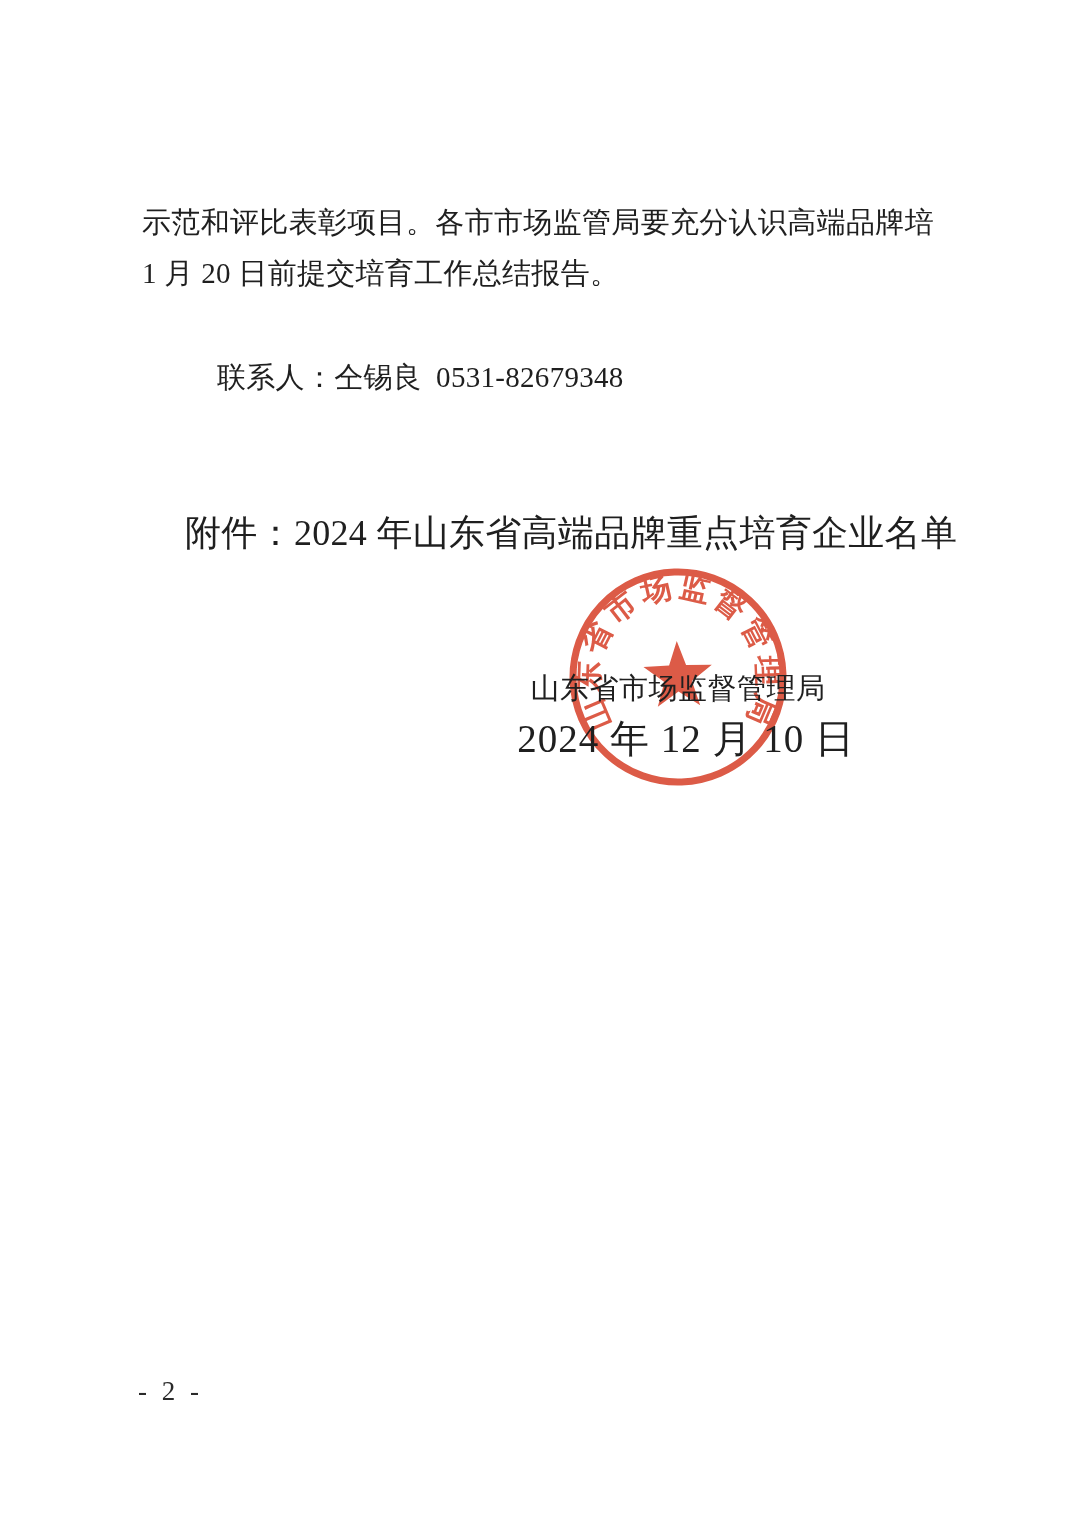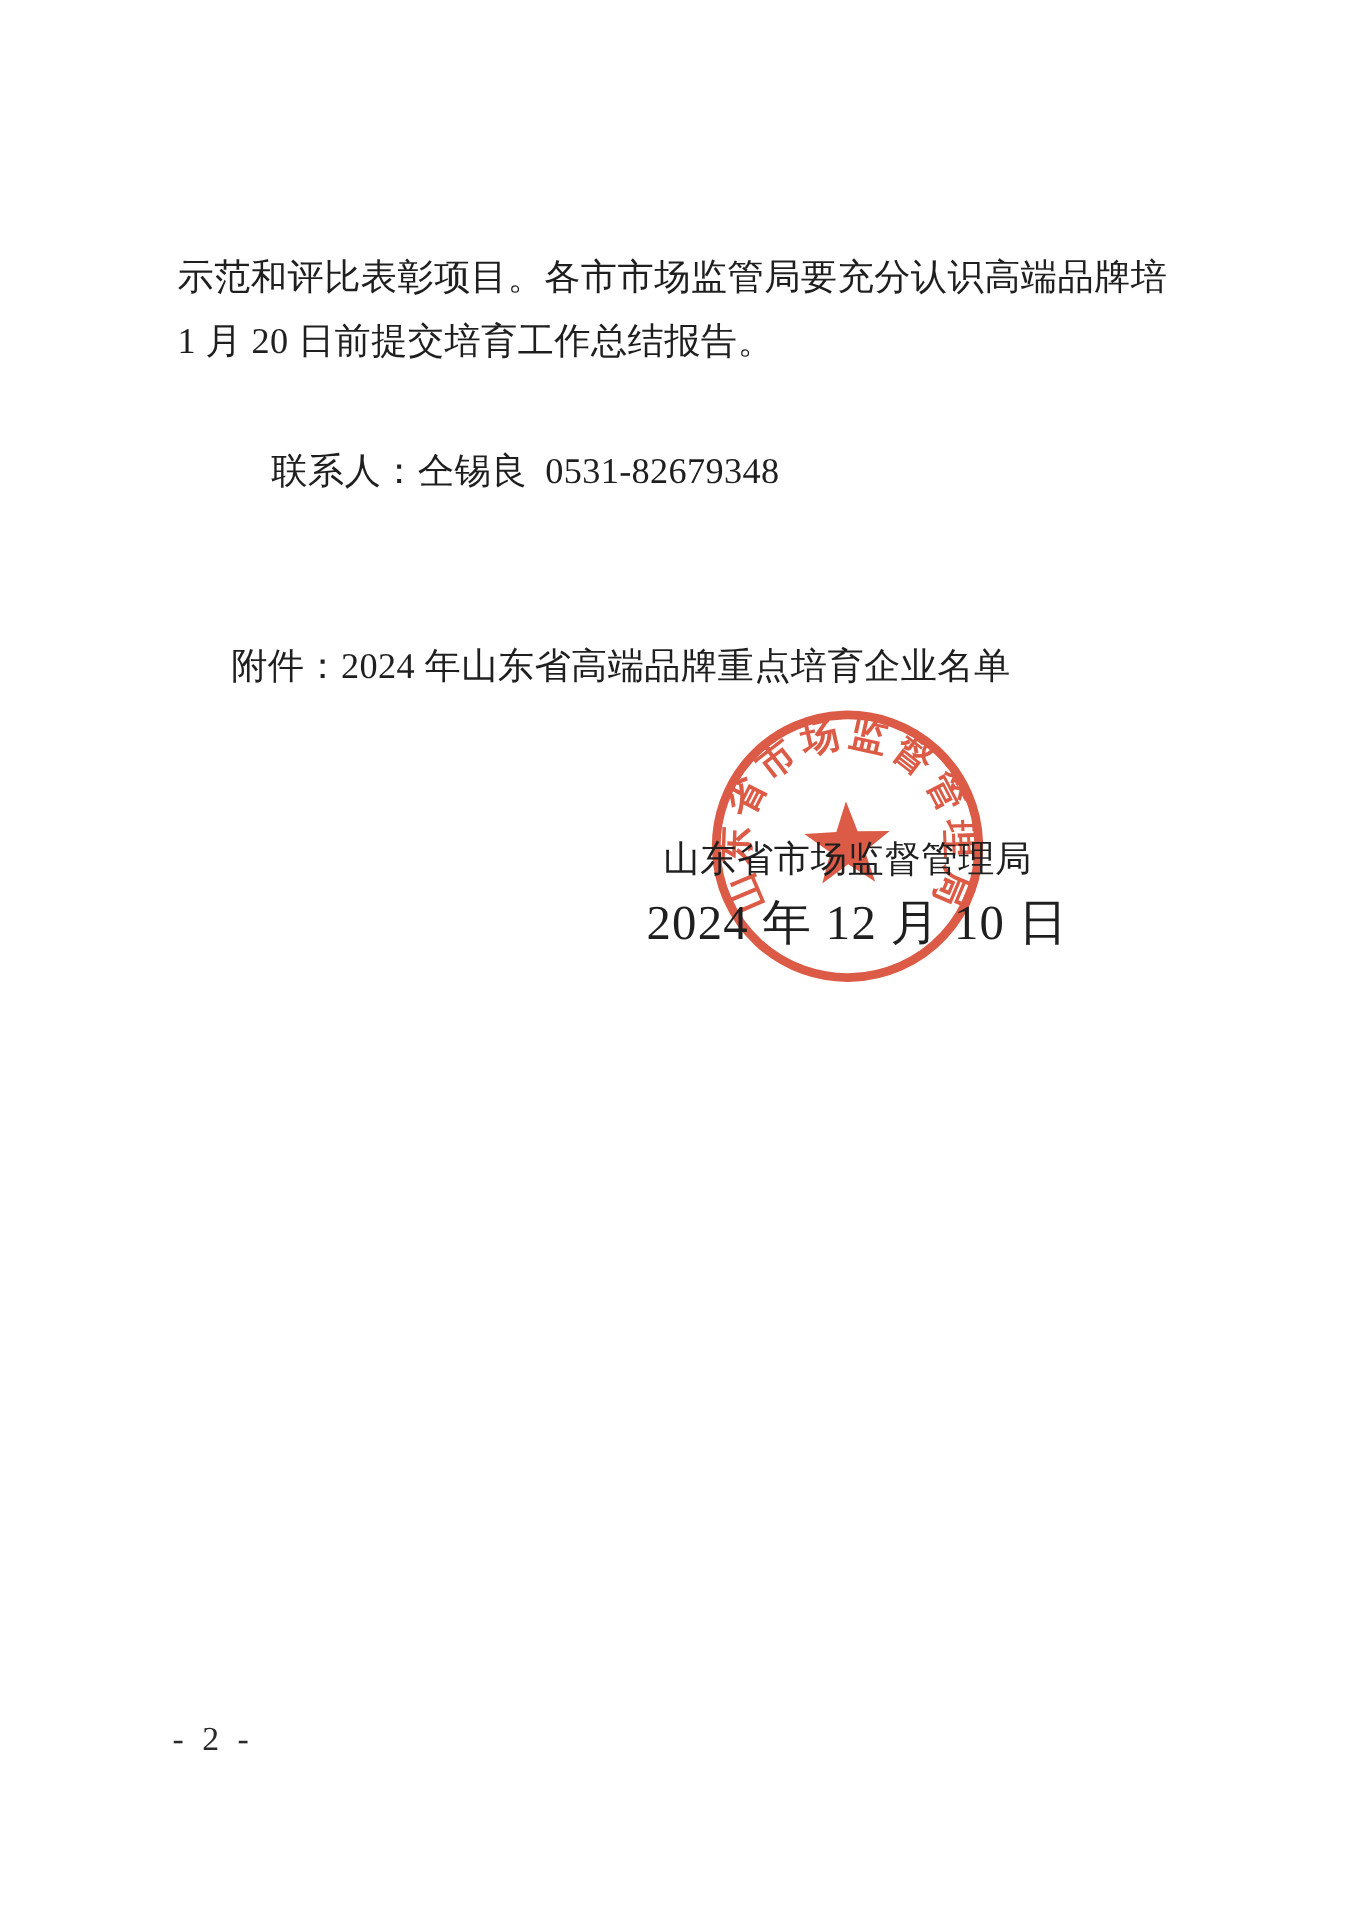--- a/index.html
+++ b/index.html
@@ -48,21 +48,21 @@
     line-height: 51px;
     white-space: nowrap;
   }
   .phone-gap { margin-left: 14px; }
   .attachment-line {
     position: absolute;
     left: 185px;
     top: 508px;
     height: 51px;
     line-height: 51px;
-    font-size: 29px;
+    font-size: 36px;
     letter-spacing: 0.3px;
     white-space: nowrap;
   }
   .seal-wrap {
     position: absolute;
     left: 568px;
     top: 567px;
     width: 220px;
     height: 220px;
     opacity: 0.88;

